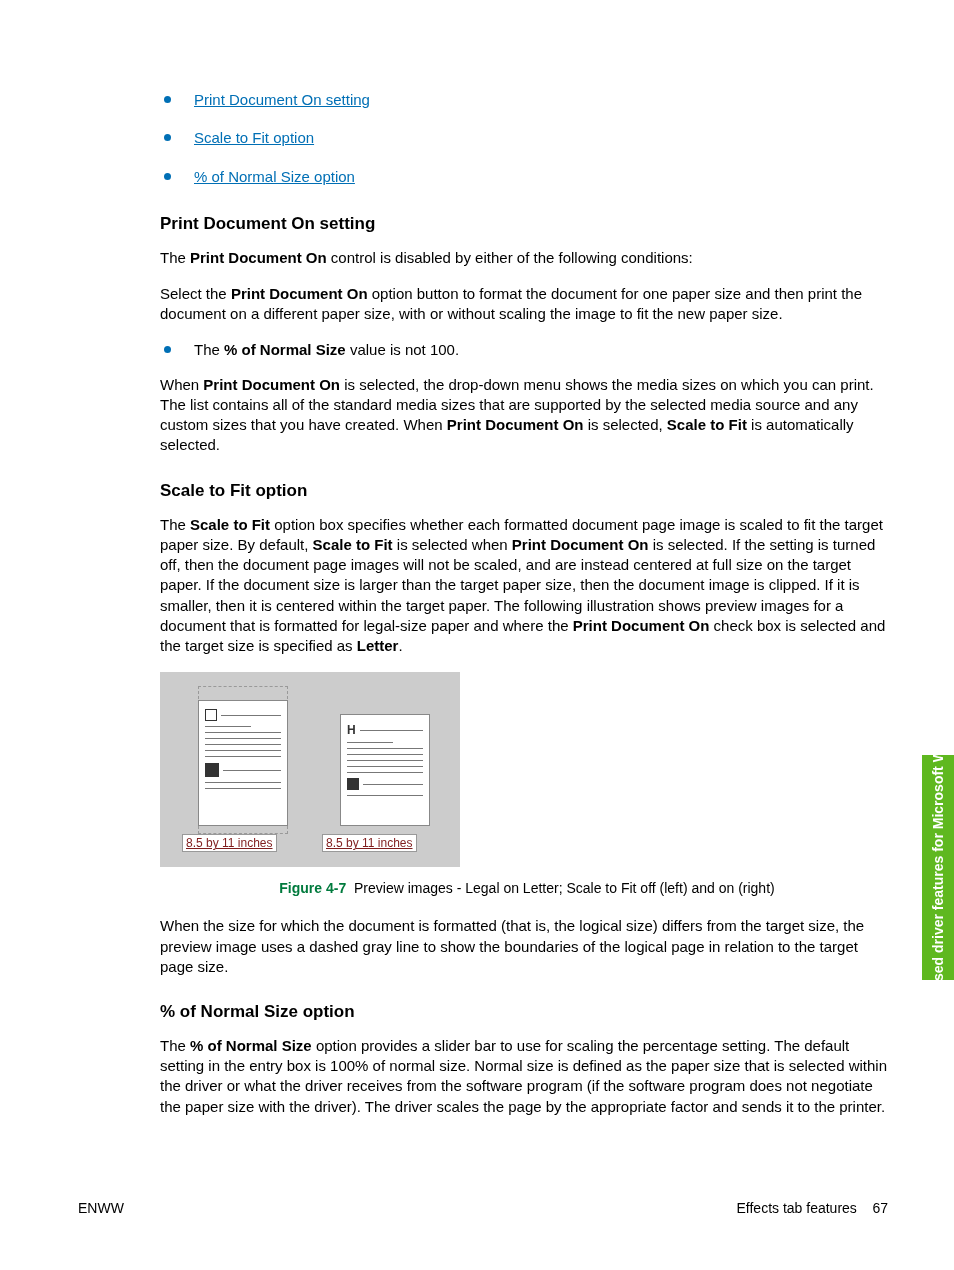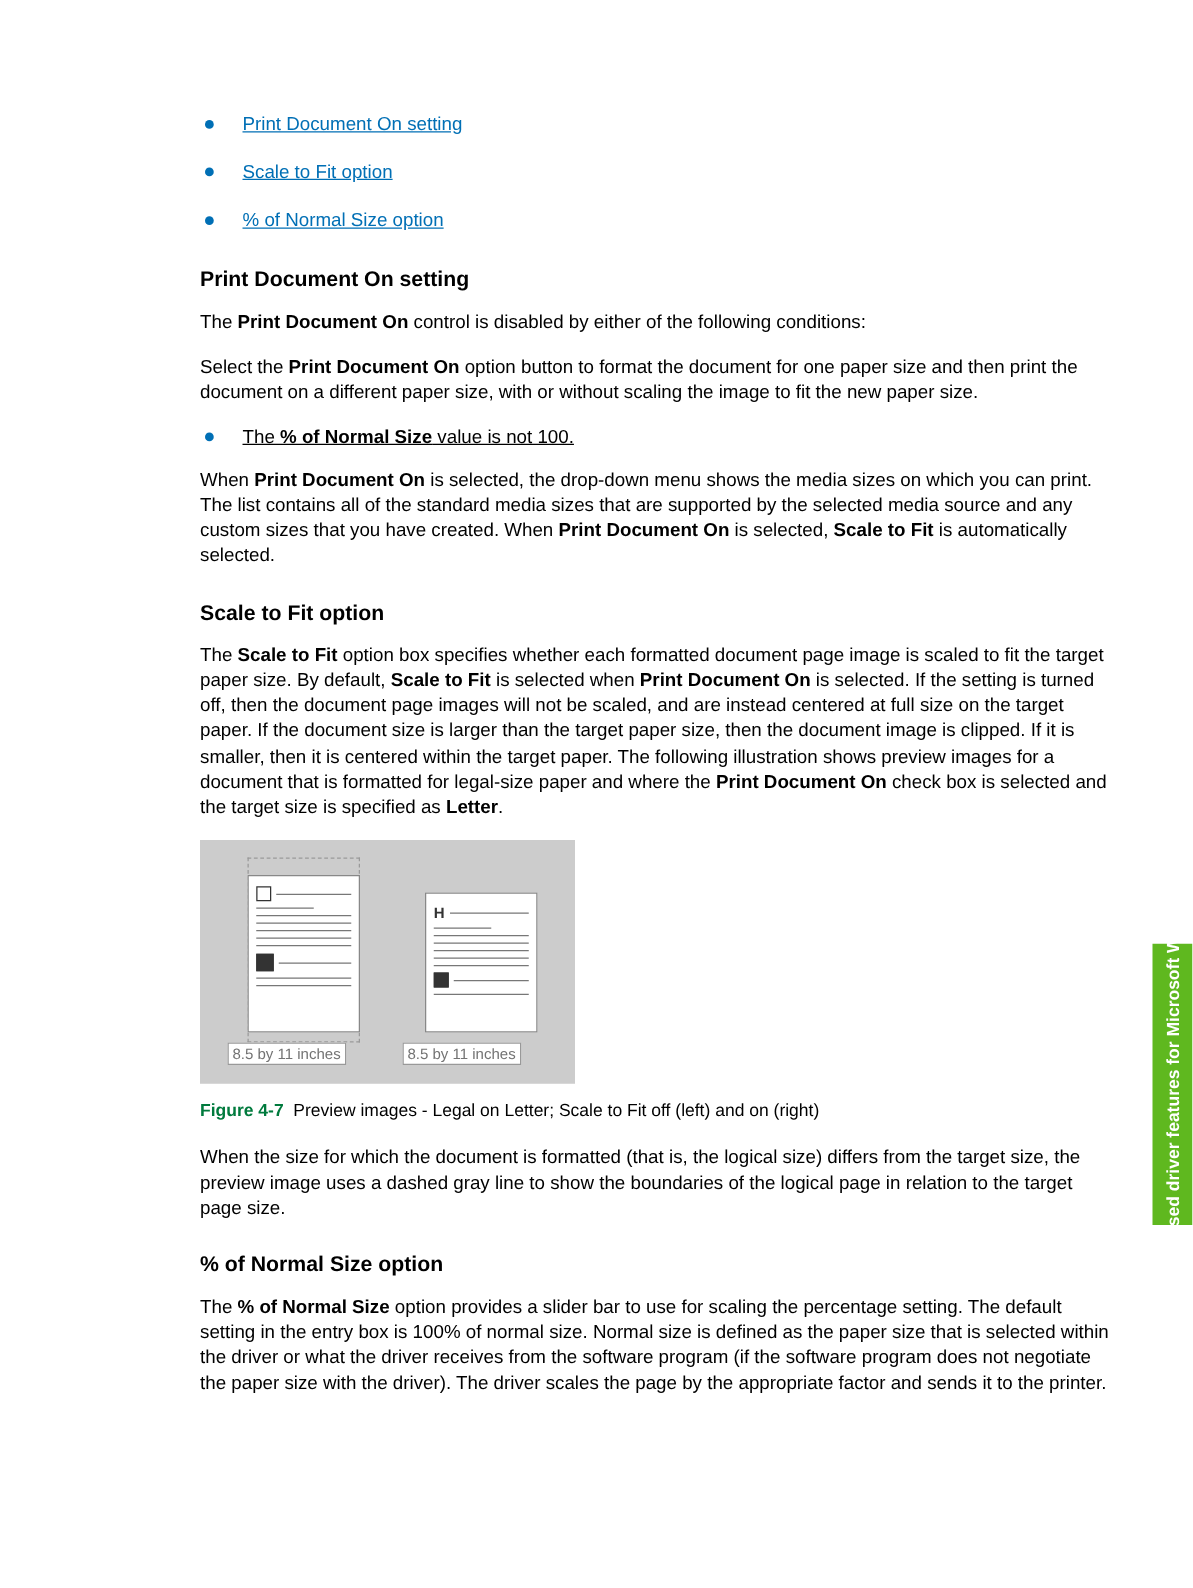--- a/index.html
+++ b/index.html
@@ -48,21 +48,20 @@
     margin: 24px 0 12px 0;
   }
   p {
     margin: 0 0 16px 0;
   }
   strong { font-weight: bold; }
   .body-list {
     list-style: none;
     padding: 0;
     margin: 0 0 14px 0;
-    text-decoration: underline;
   }
   .body-list li {
     position: relative;
     padding-left: 34px;
     margin-bottom: 14px;
   }
   .body-list li::before {
     content: "";
     position: absolute;
     left: 4px;
@@ -111,35 +110,37 @@
   }
   .line { height: 1px; background: #777; margin: 5px 0; }
   .line.short { width: 60%; }
   .hdr-row { display:flex; align-items:center; gap:4px; margin-bottom:4px; }
   .sq { width:10px; height:10px; border:1px solid #333; background:#fff; }
   .sq.dark { background:#333; width:12px;height:12px;}
   .letterH { font: bold 12px Arial; color:#333; }
   .size-label {
     position: absolute;
     font: 12px Arial;
-    color: #737373;
+    color: #7f1d1d;
     background: #fff;
     border: 1px solid #999;
     padding: 0 3px;
     height: 16px;
     line-height: 16px;
     top: 162px;
     white-space: nowrap;
+    text-decoration: underline;
   }
   .size-label.l1 { left: 22px; }
   .size-label.l2 { left: 162px; }
 
   .fig-caption {
     font-size: 14px;
     margin-bottom: 18px;
+    text-align: center;
   }
   .fig-caption .fig-num { color: #007a3d; font-weight: bold; }
 
   
   .side-tab {
     position: absolute;
     right: 0;
     top: 755px;
     width: 32px;
     height: 225px;
@@ -251,14 +252,20 @@
 
   <h2>% of Normal Size option</h2>
   <p>
     <span>The </span><strong>% of Normal Size</strong><span> option provides a slider bar to use for scaling the percentage setting. The default setting in the entry box is 100% of normal size. Normal size is defined as the paper size that is selected within the driver or what the driver receives from the software program (if the software program does not negotiate the paper size with the driver). The driver scales the page by the appropriate factor and sends it to the printer.</span>
   </p>
 
   <div class="side-tab">
     <span>Host-based driver features for Microsoft Windows</span>
   </div>
 
+  <div class="footer">
+    <span>ENWW</span>
+    <span>
+      <span>Effects tab features</span>&nbsp;&nbsp;&nbsp;&nbsp;<span>67</span>
+    </span>
+  </div>
 
 </div>
 
 </body></html>

